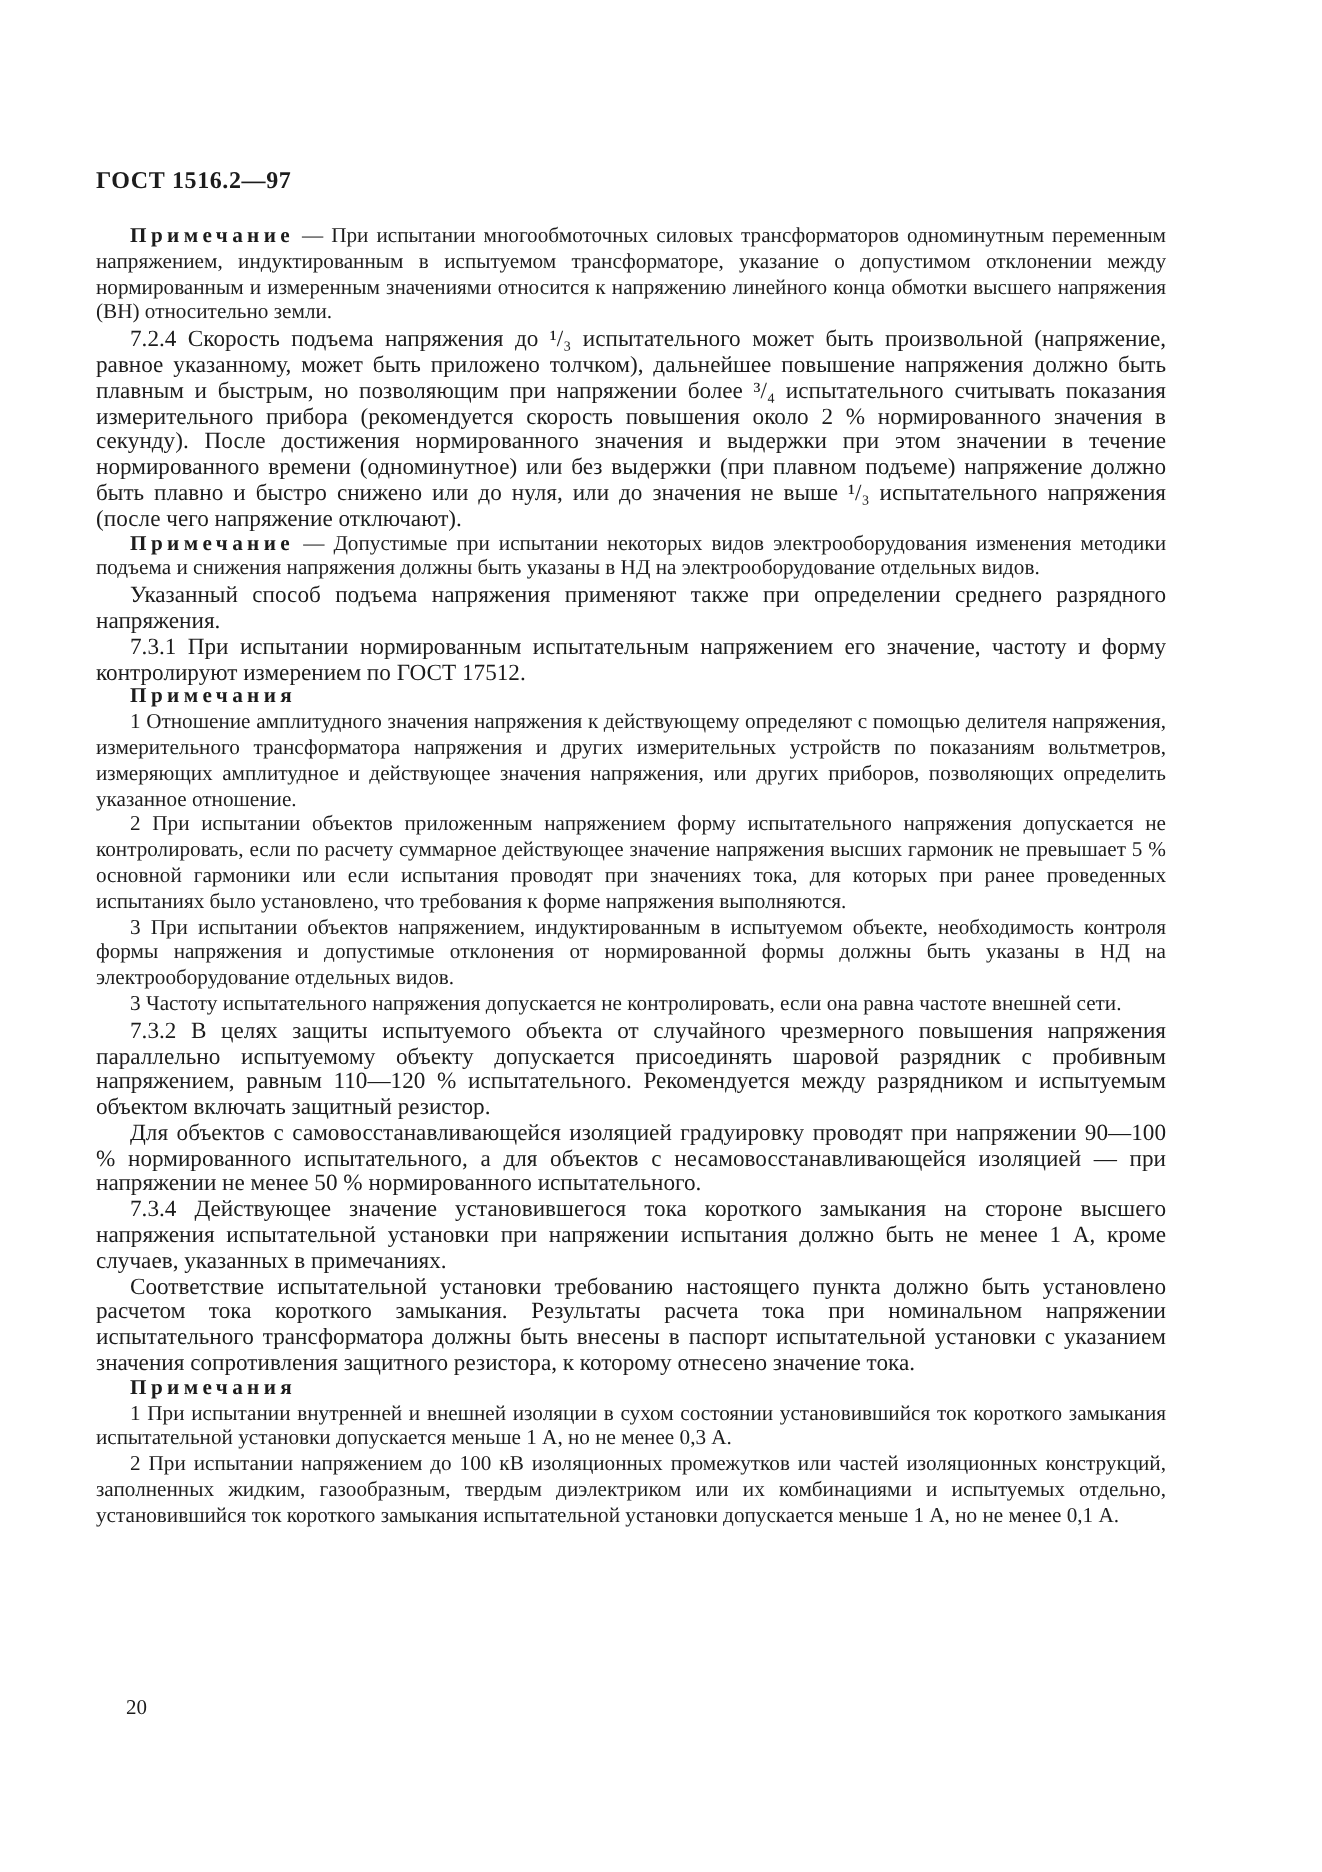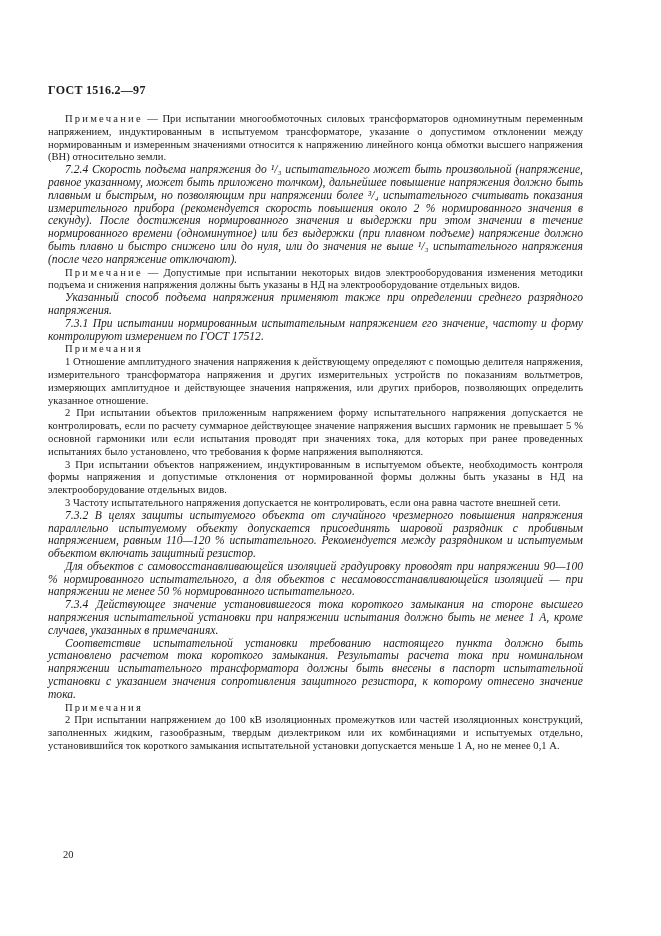--- a/index.html
+++ b/index.html
@@ -34,34 +34,34 @@
     letter-spacing: 0.3px;
   }
   .para {
     margin: 0;
     text-align: justify;
     text-indent: 17px;
   }
   .para.body {
     font-size: 11.6px;
     line-height: 12.8px;
-    font-style: italic;
   }
   .para.note {
     font-size: 10.6px;
     line-height: 12.8px;
   }
   .para.heading {
     font-size: 11.6px;
     line-height: 12.8px;
     letter-spacing: 3px;
     word-spacing: 6px;
   }
   .spaced {
     letter-spacing: 2.2px;
+    font-weight: bold;
   }
   .page-number {
     position: absolute;
     left: 63px;
     top: 849px;
     font-size: 10.5px;
     text-align: right;
   }
 </style>
 </head>
@@ -79,17 +79,18 @@
         <p class="para note"><span class="spaced">Примечания</span></p>
         <p class="para note">1 Отношение амплитудного значения напряжения к действующему определяют с помощью делителя напряжения, измерительного трансформатора напряжения и других измерительных устройств по показаниям вольтметров, измеряющих амплитудное и действующее значения напряжения, или других приборов, позволяющих определить указанное отношение.</p>
         <p class="para note">2 При испытании объектов приложенным напряжением форму испытательного напряжения допускается не контролировать, если по расчету суммарное действующее значение напряжения высших гармоник не превышает 5 % основной гармоники или если испытания проводят при значениях тока, для которых при ранее проведенных испытаниях было установлено, что требования к форме напряжения выполняются.</p>
         <p class="para note">3 При испытании объектов напряжением, индуктированным в испытуемом объекте, необходимость контроля формы напряжения и допустимые отклонения от нормированной формы должны быть указаны в НД на электрооборудование отдельных видов.</p>
         <p class="para note">3 Частоту испытательного напряжения допускается не контролировать, если она равна частоте внешней сети.</p>
         <p class="para body">7.3.2 В целях защиты испытуемого объекта от случайного чрезмерного повышения напряжения параллельно испытуемому объекту допускается присоединять шаровой разрядник с пробивным напряжением, равным 110—120 % испытательного. Рекомендуется между разрядником и испытуемым объектом включать защитный резистор.</p>
         <p class="para body">Для объектов с самовосстанавливающейся изоляцией градуировку проводят при напряжении 90—100 % нормированного испытательного, а для объектов с несамовосстанавливающейся изоляцией — при напряжении не менее 50 % нормированного испытательного.</p>
         <p class="para body">7.3.4 Действующее значение установившегося тока короткого замыкания на стороне высшего напряжения испытательной установки при напряжении испытания должно быть не менее 1 А, кроме случаев, указанных в примечаниях.</p>
         <p class="para body">Соответствие испытательной установки требованию настоящего пункта должно быть установлено расчетом тока короткого замыкания. Результаты расчета тока при номинальном напряжении испытательного трансформатора должны быть внесены в паспорт испытательной установки с указанием значения сопротивления защитного резистора, к которому отнесено значение тока.</p>
         <p class="para note"><span class="spaced">Примечания</span></p>
+        <p class="para note">1 При испытании внутренней и внешней изоляции в сухом состоянии установившийся ток короткого замыкания испытательной установки допускается меньше 1 А, но не менее 0,3 А.</p>
         <p class="para note">2 При испытании напряжением до 100 кВ изоляционных промежутков или частей изоляционных конструкций, заполненных жидким, газообразным, твердым диэлектриком или их комбинациями и испытуемых отдельно, установившийся ток короткого замыкания испытательной установки допускается меньше 1 А, но не менее 0,1 А.</p>
       </div>
   </div>
   <div class="page-number">20</div>
 </div>
 
 </body></html>

